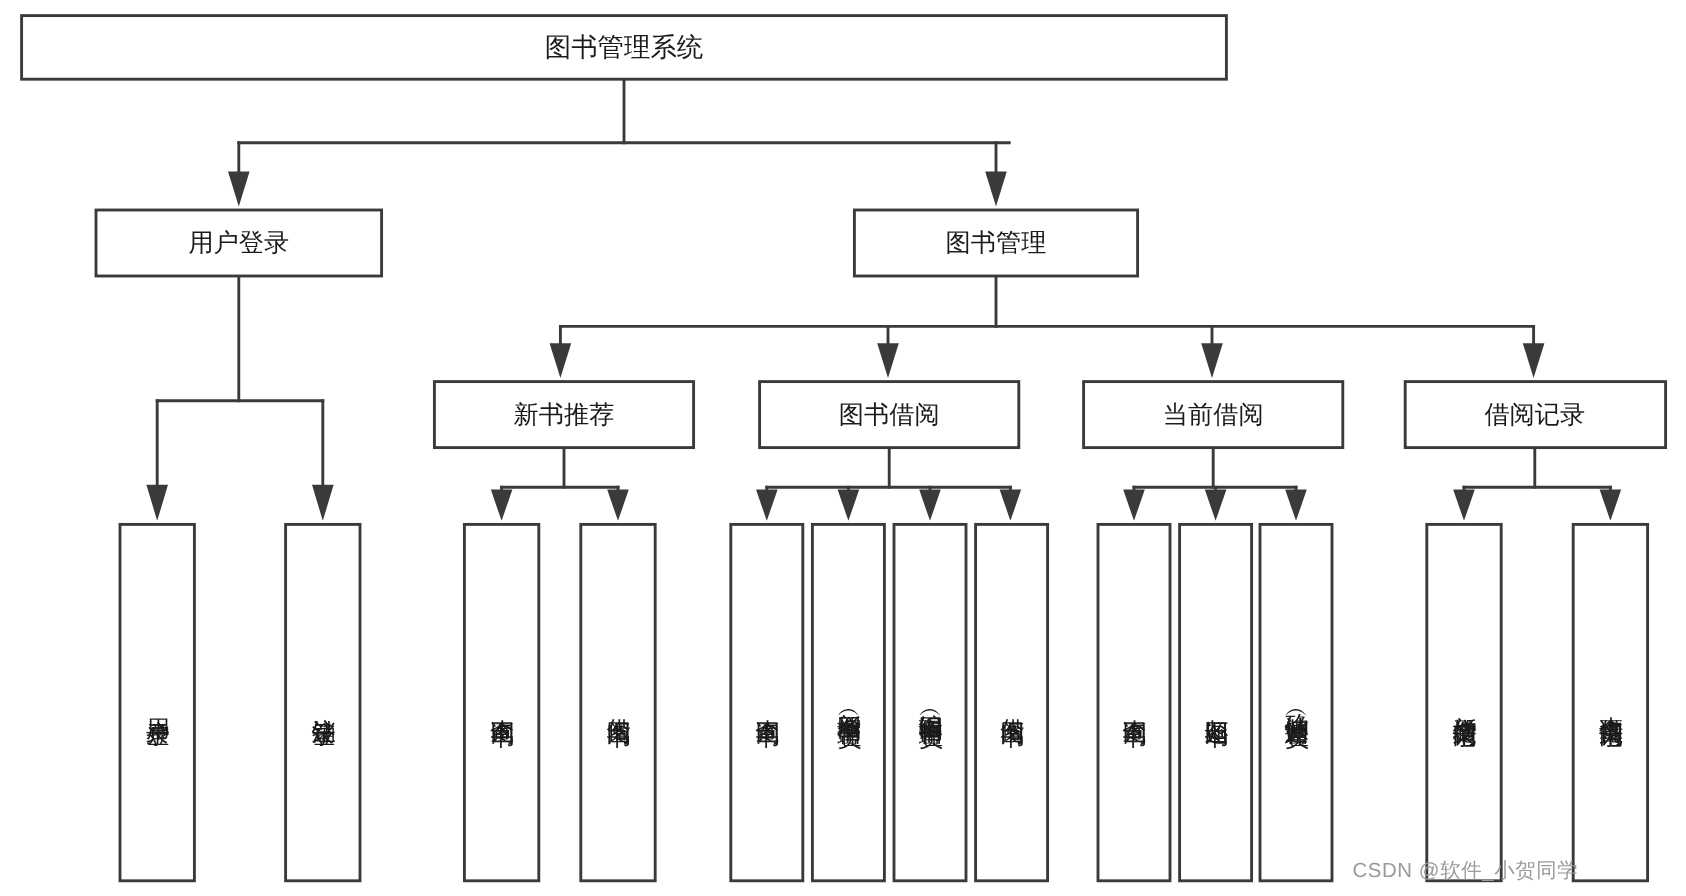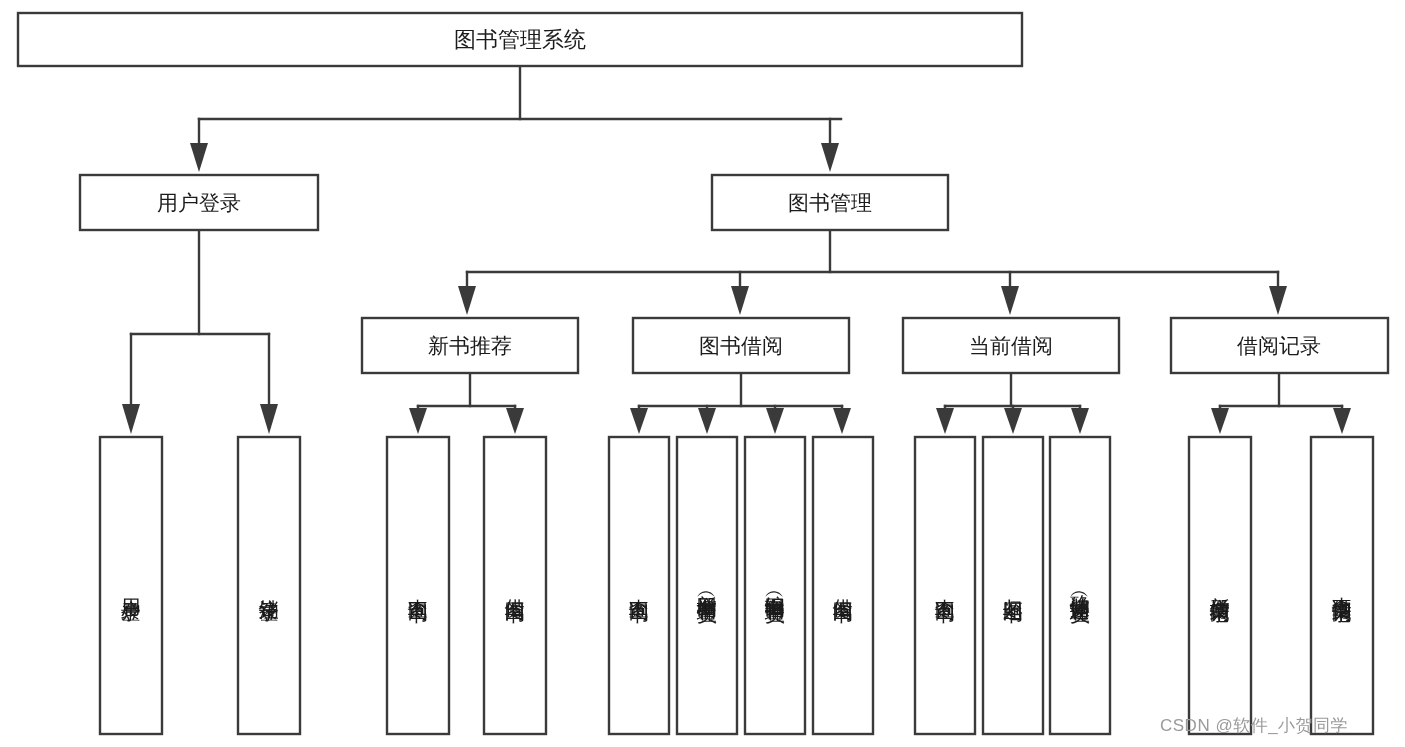--- a/index.html
+++ b/index.html
@@ -65,21 +65,21 @@
     text-orientation: upright;
     font-family: "Liberation Sans", "DejaVu Sans", sans-serif;
     font-size: 20px;
     line-height: 1.02;
     letter-spacing: 1.5px;
     color: #1b1b1b;
     white-space: nowrap;
   }
   .watermark {
     position: absolute;
-    left: 1160px;
+    left: 1127px;
     top: 714px;
     font-family: "Liberation Sans", "DejaVu Sans", sans-serif;
     font-size: 17px;
     color: #9a9a9a;
     white-space: nowrap;
     letter-spacing: 0.5px;
   }
 </style>
 </head>
 <body>

